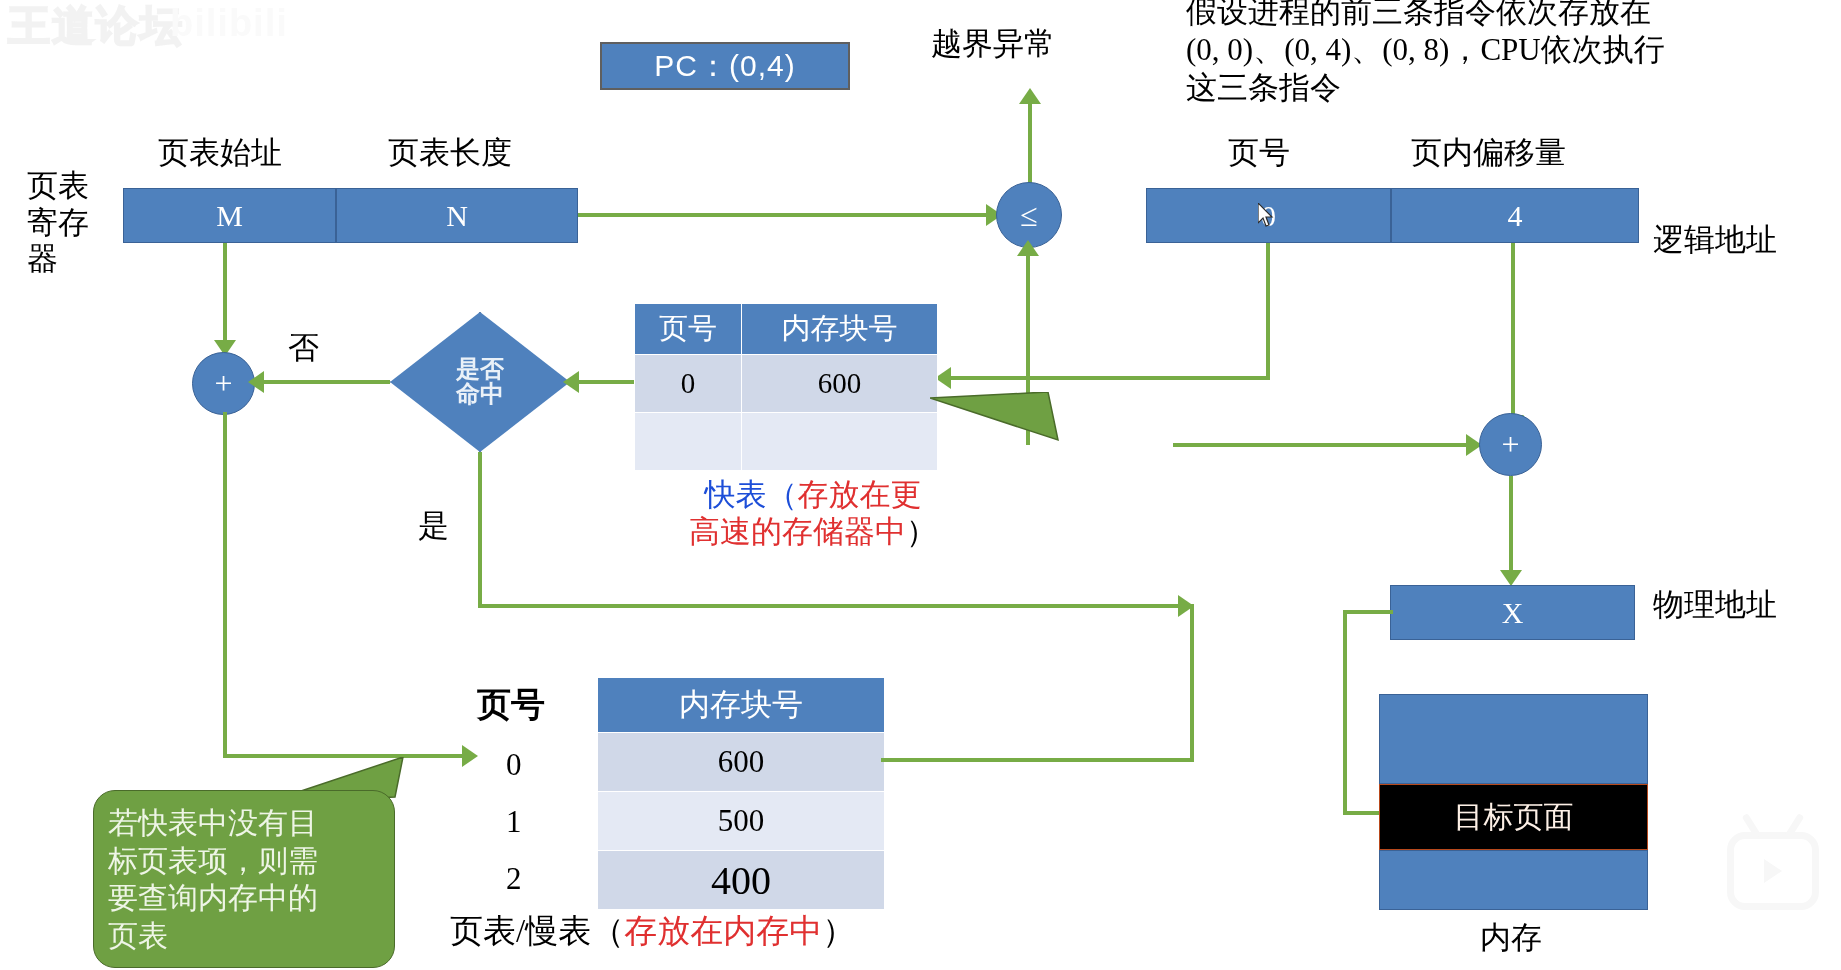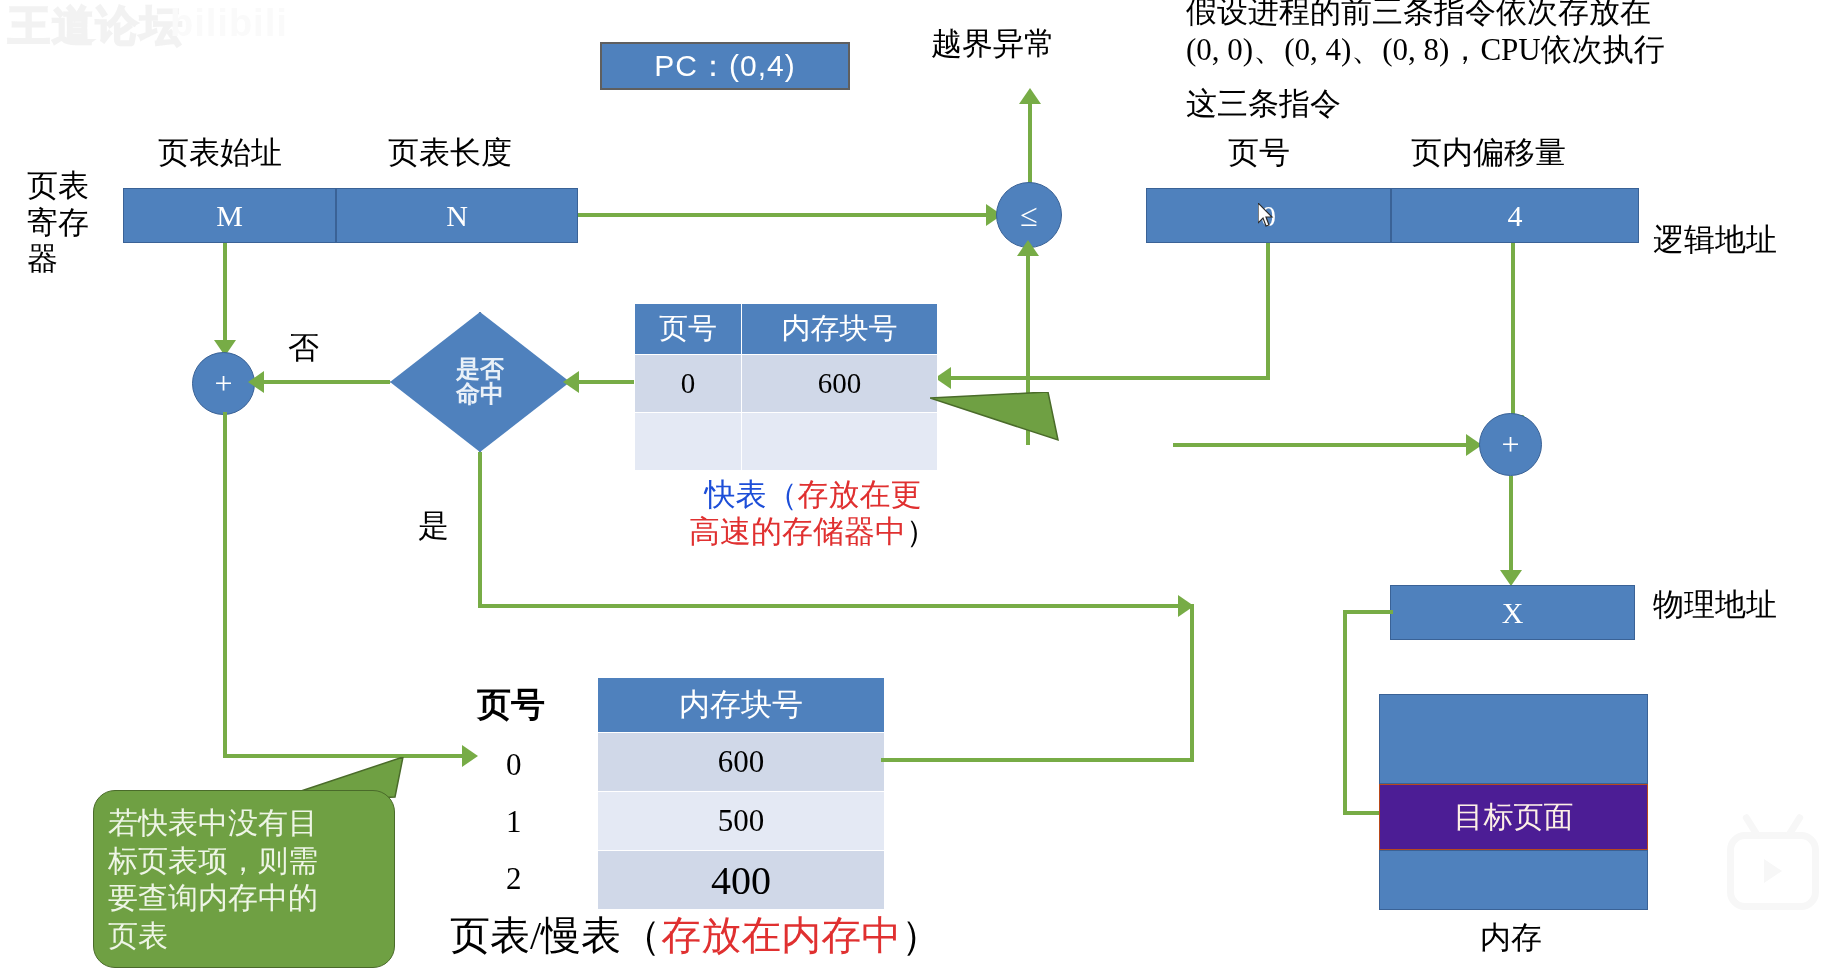--- a/index.html
+++ b/index.html
@@ -155,21 +155,21 @@
 <div id="stage">
 
   <div class="abs wm-left">王道论坛</div>
   <div class="abs wm-bili">bilibili</div>
   <div class="abs wm-logo">
       <i></i>
     </div>
 
   <div class="abs label" style="left:1186px; top:-6px;">假设进程的前三条指令依次存放在</div>
   <div class="abs label" style="left:1186px; top:32px;">(0, 0)、(0, 4)、(0, 8)，CPU依次执行</div>
-  <div class="abs label" style="left:1186px; top:86px;font-family:Liberation Serif, serif;">这三条指令</div>
+  <div class="abs label" style="left:1186px; top:70px;font-family:Liberation Serif, serif;">这三条指令</div>
 
   <div class="abs bluebox pcbox" style="left:600px; top:42px; width:250px; height:48px;">PC：(0,4)</div>
 
   <div class="abs label" style="left:931px; top:26px;">越界异常</div>
   <div class="ln vt" style="left:1028px; top:103px; height:80px;"></div>
   <div class="arrow ar-up" style="left:1019px; top:88px;"></div>
 
   <div class="abs label" style="left:27px; top:168px;">页表
 寄存
 器</div>
@@ -266,21 +266,21 @@
 
   <div class="abs bluebox" style="left:1390px; top:585px; width:245px; height:55px;">X</div>
   <div class="abs label" style="left:1653px; top:587px;">物理地址</div>
 
   <div class="ln hz" style="left:1343px; top:610px; width:50px;"></div>
   <div class="ln vt" style="left:1343px; top:610px; height:205px;"></div>
   <div class="ln hz" style="left:1343px; top:811px; width:45px;"></div>
   <div class="arrow ar-right" style="left:1382px; top:802px;"></div>
 
   <div class="abs" style="left:1379px; top:694px; width:269px; height:90px; background:#4f81bd; border:1px solid #3a6296; box-sizing:border-box;"></div>
-  <div class="abs" style="left:1379px; top:784px; width:269px; height:66px; background:#4c1d95; border:1px solid #b8491c; box-sizing:border-box; display:flex; align-items:center; justify-content:center; color:#fdf0e6; font-size:30px;">目标页面</div>
+  <div class="abs" style="left:1379px; top:784px; width:269px; height:66px; background:#000000; border:1px solid #b8491c; box-sizing:border-box; display:flex; align-items:center; justify-content:center; color:#fdf0e6; font-size:30px;">目标页面</div>
   <div class="abs" style="left:1379px; top:850px; width:269px; height:60px; background:#4f81bd; border:1px solid #3a6296; box-sizing:border-box;"></div>
   <div class="abs label" style="left:1480px; top:920px;">内存</div>
 
   <div class="abs label" style="left:477px; top:685px; font-size:34px; font-weight:bold;">页号</div>
   <div class="abs label" style="left:506px; top:747px; font-size:31px;">0</div>
   <div class="abs label" style="left:506px; top:804px; font-size:31px;">1</div>
   <div class="abs label" style="left:506px; top:861px; font-size:31px;">2</div>
 
   <table class="tbl" style="position:absolute; left:597px; top:677px;">
     <tbody>
@@ -295,21 +295,21 @@
     </tr>
     <tr class="row-a">
       <td style="height:56px; text-align:center; font-size:40px;">400</td>
     </tr>
   </tbody>
     </table>
 
   <div class="ln hz" style="left:881px; top:758px; width:313px;"></div>
   <div class="ln vt" style="left:1190px; top:604px; height:156px;"></div>
 
-  <div class="abs" style="left:450px; top:912px; font-size:40px; line-height:1.2;">
+  <div class="abs" style="left:450px; top:912px; font-size:33px; line-height:1.2;">
     <span style="color:#000">页表/慢表（</span><span style="color:#e03030">存放在内存中</span><span style="color:#000">）</span>
   </div>
 
   <svg class="tail" style="left:255px; top:757px; width:150px; height:50px;" viewBox="0 0 150 50">
     <polygon points="148,0 10,46 140,40" fill="#6fa043" stroke="#4a6b2a" stroke-width="1.5"></polygon>
   </svg>
   <div class="abs callout" style="left:93px; top:790px; width:302px; height:178px; display:flex; align-items:center;">若快表中没有目
 标页表项，则需
 要查询内存中的
 页表</div>

